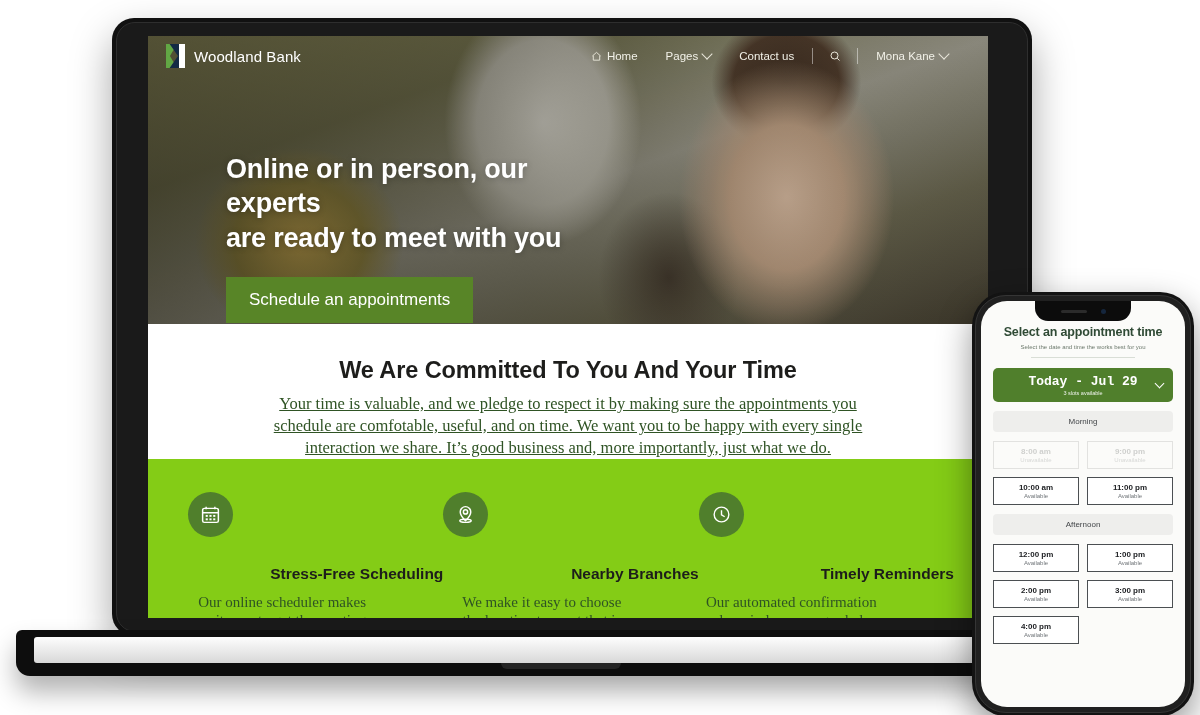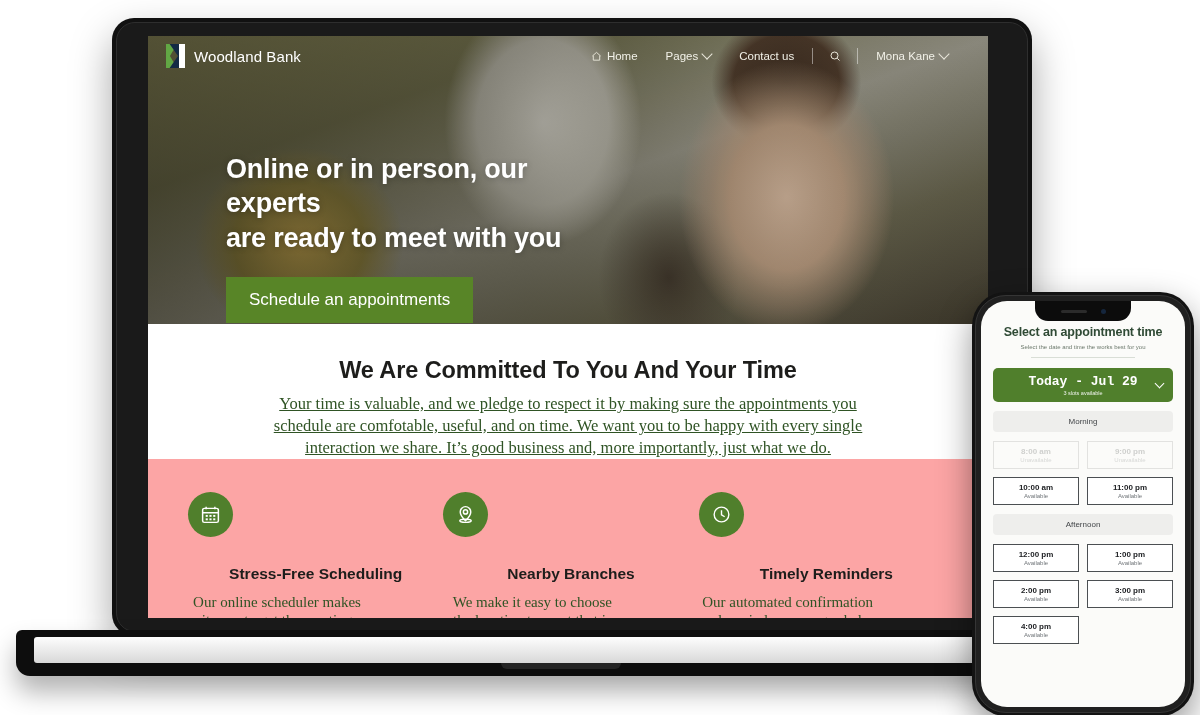--- a/index.html
+++ b/index.html
@@ -222,22 +222,22 @@
     line-height: 1.33;
     color: #2f5324;
     text-decoration: underline;
   }
 
   
   .features {
     display: flex;
     padding: 33px 34px 0 40px;
     gap: 0;
-    text-align: center;
-    background: #fca5a5;
+    text-align: right;
+    background: #84cc16;
   }
   .feature { width: 272px; }
   .f-icon {
     width: 45px; height: 45px;
     border-radius: 50%;
     background: #507f2c;
     display: flex;
     align-items: center;
     justify-content: center;
   }

